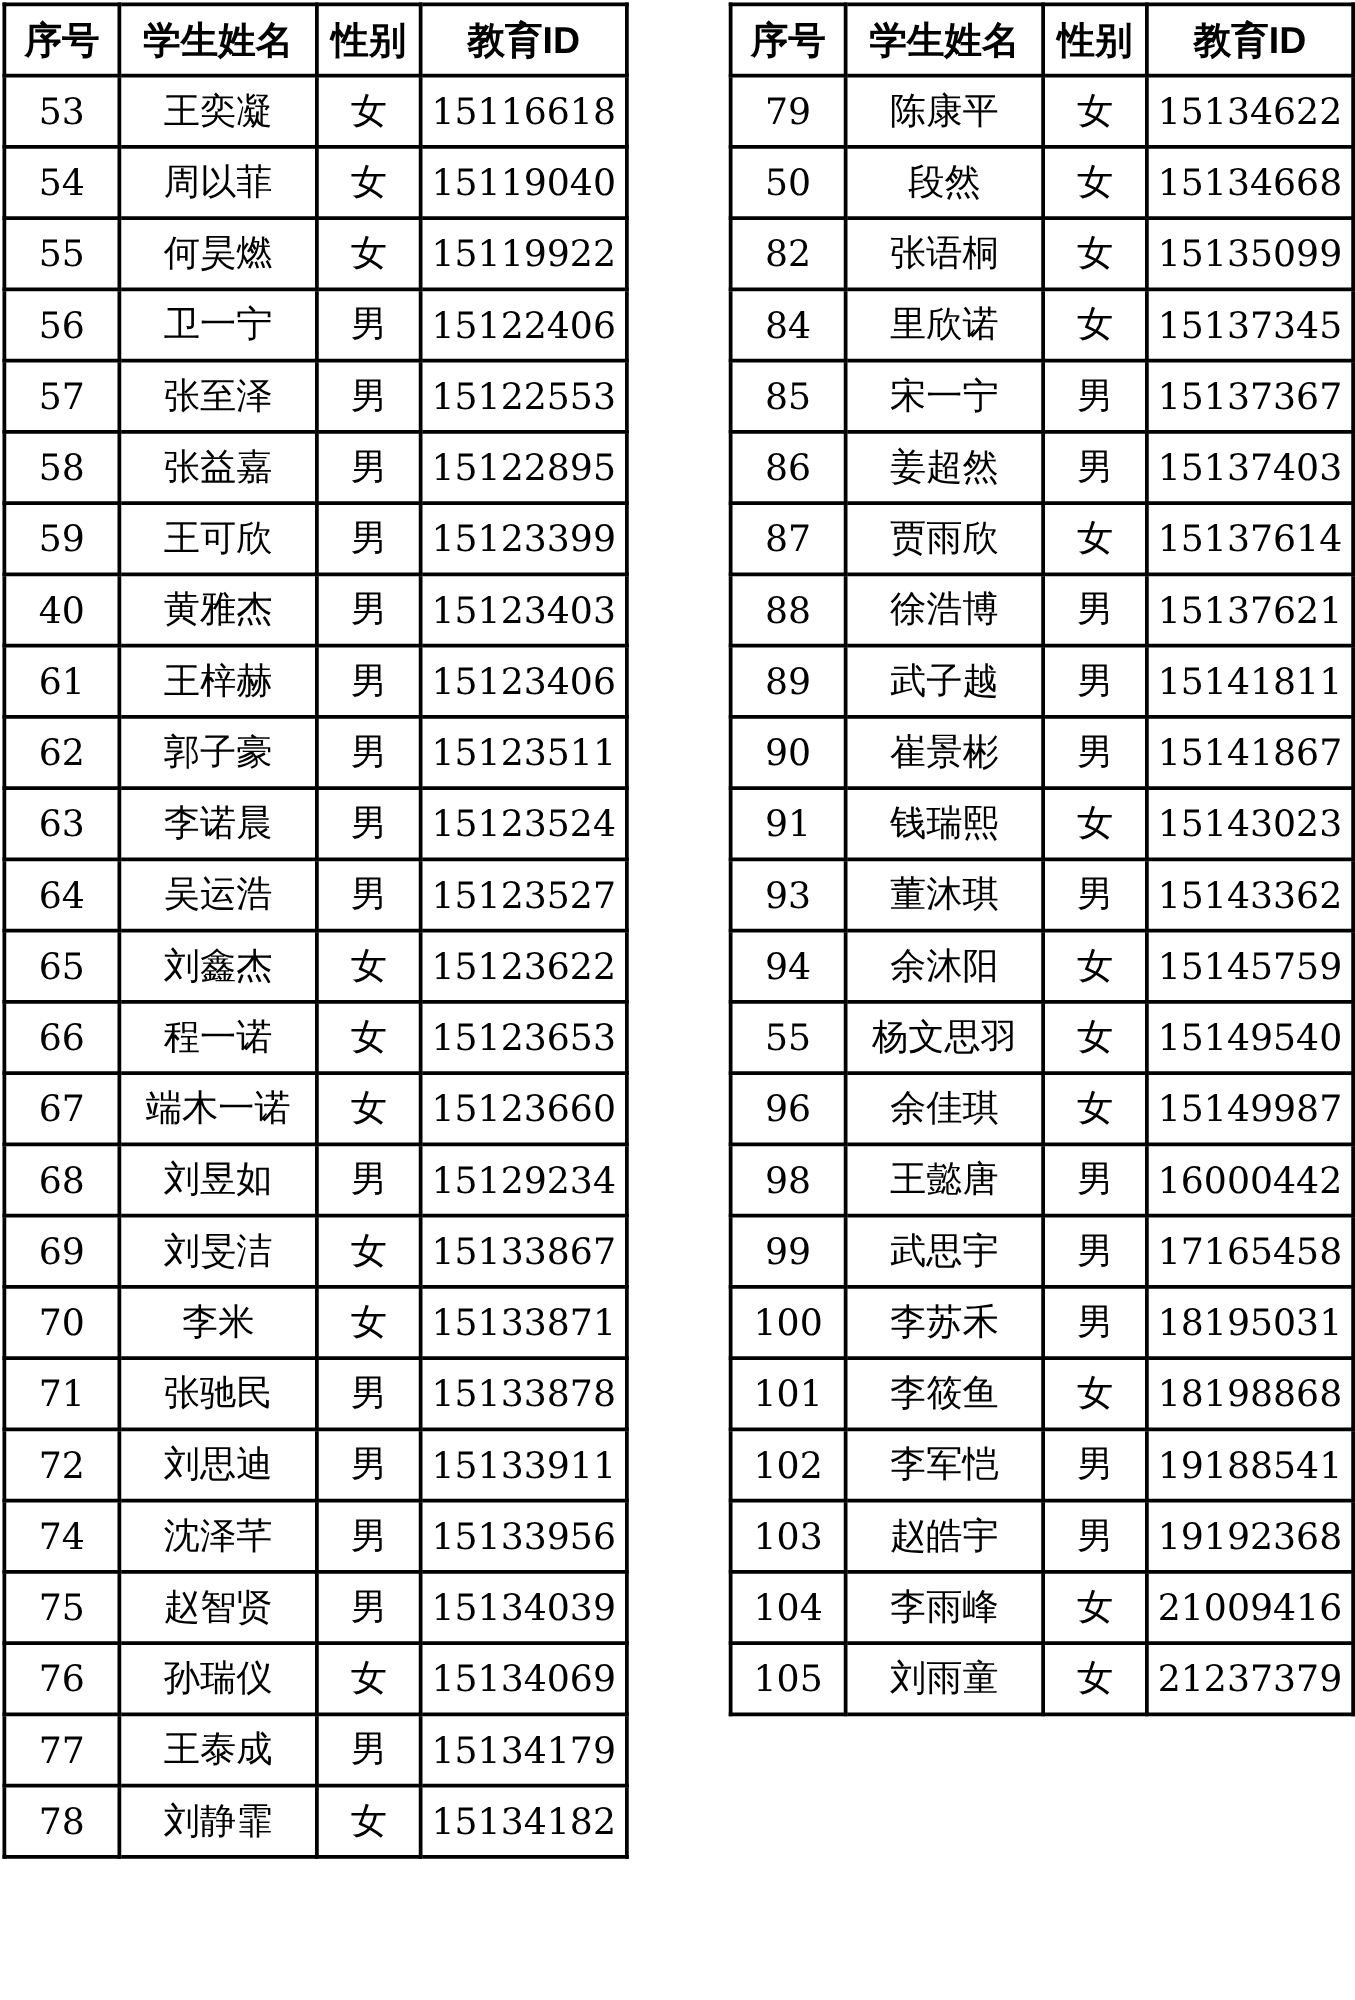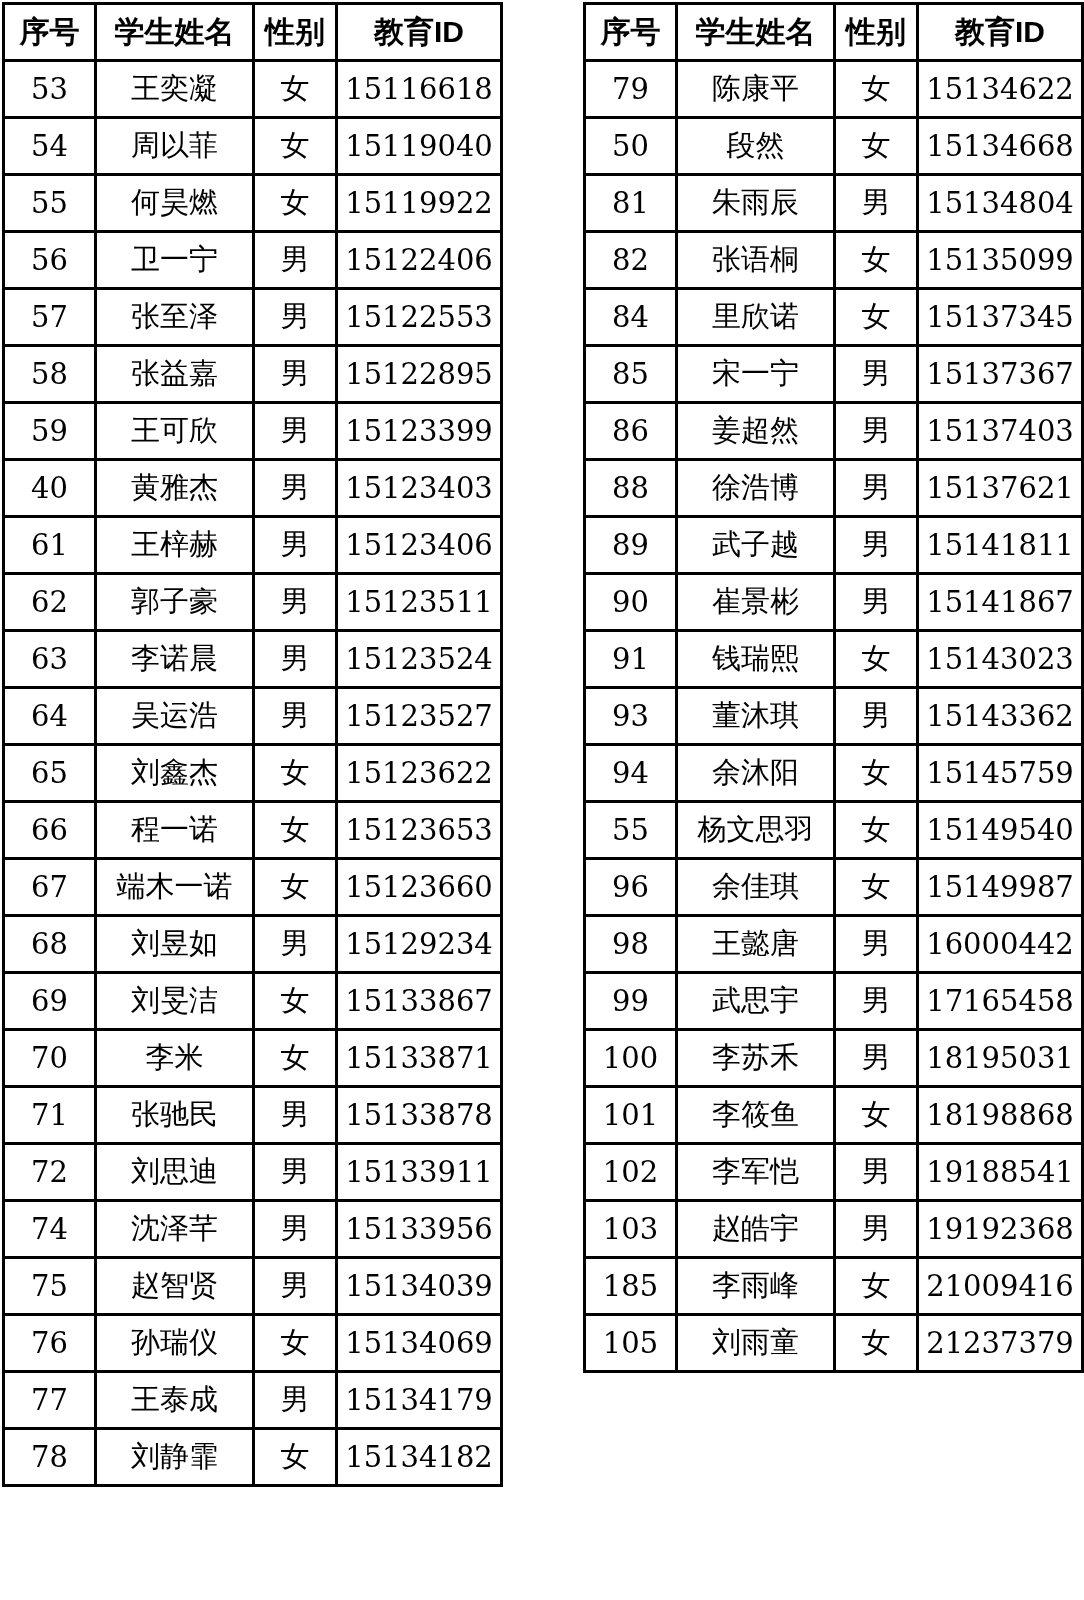--- a/index.html
+++ b/index.html
@@ -247,26 +247,20 @@
           <td>女</td>
           <td>15134622</td>
         </tr>
         <tr>
           <td>50</td>
           <td>段然</td>
           <td>女</td>
           <td>15134668</td>
         </tr>
         <tr>
-          <td>81</td>
-          <td>朱雨辰</td>
-          <td>男</td>
-          <td>15134804</td>
-        </tr>
-        <tr>
           <td>82</td>
           <td>张语桐</td>
           <td>女</td>
           <td>15135099</td>
         </tr>
         <tr>
           <td>84</td>
           <td>里欣诺</td>
           <td>女</td>
           <td>15137345</td>
@@ -277,20 +271,26 @@
           <td>男</td>
           <td>15137367</td>
         </tr>
         <tr>
           <td>86</td>
           <td>姜超然</td>
           <td>男</td>
           <td>15137403</td>
         </tr>
         <tr>
+          <td>87</td>
+          <td>贾雨欣</td>
+          <td>女</td>
+          <td>15137614</td>
+        </tr>
+        <tr>
           <td>88</td>
           <td>徐浩博</td>
           <td>男</td>
           <td>15137621</td>
         </tr>
         <tr>
           <td>89</td>
           <td>武子越</td>
           <td>男</td>
           <td>15141811</td>
@@ -361,21 +361,21 @@
           <td>男</td>
           <td>19188541</td>
         </tr>
         <tr>
           <td>103</td>
           <td>赵皓宇</td>
           <td>男</td>
           <td>19192368</td>
         </tr>
         <tr>
-          <td>185</td>
+          <td>104</td>
           <td>李雨峰</td>
           <td>女</td>
           <td>21009416</td>
         </tr>
         <tr>
           <td>105</td>
           <td>刘雨童</td>
           <td>女</td>
           <td>21237379</td>
         </tr>

